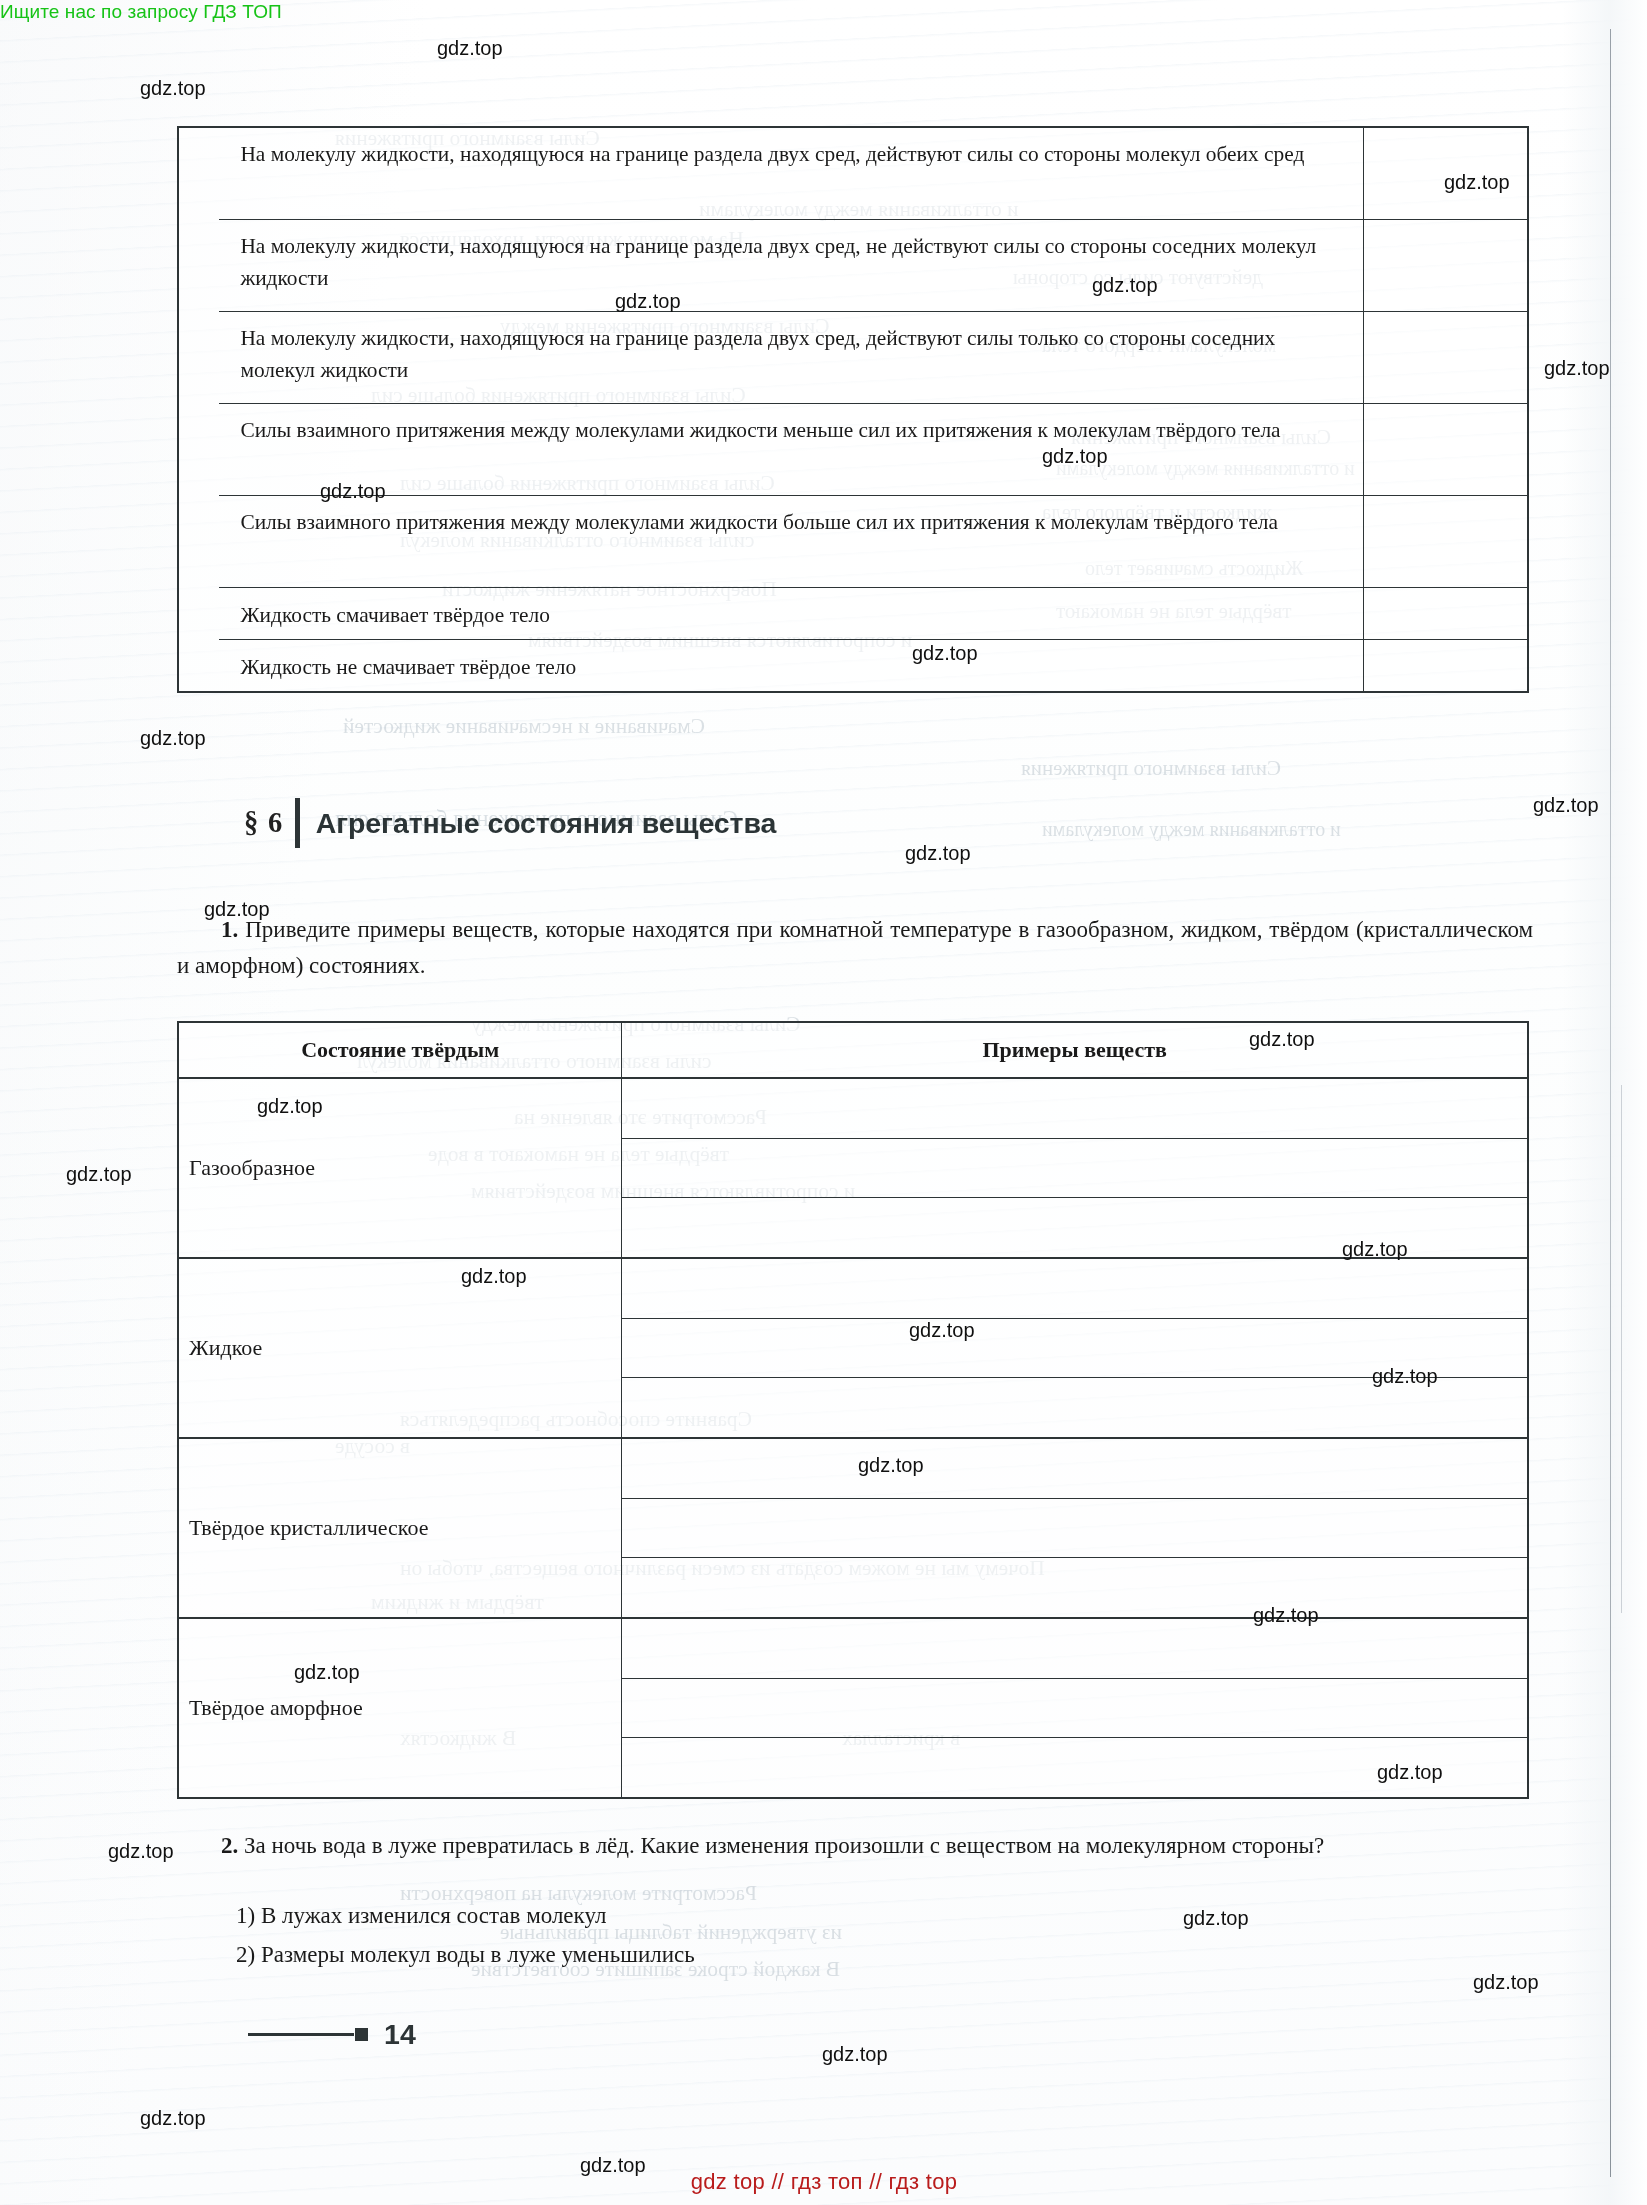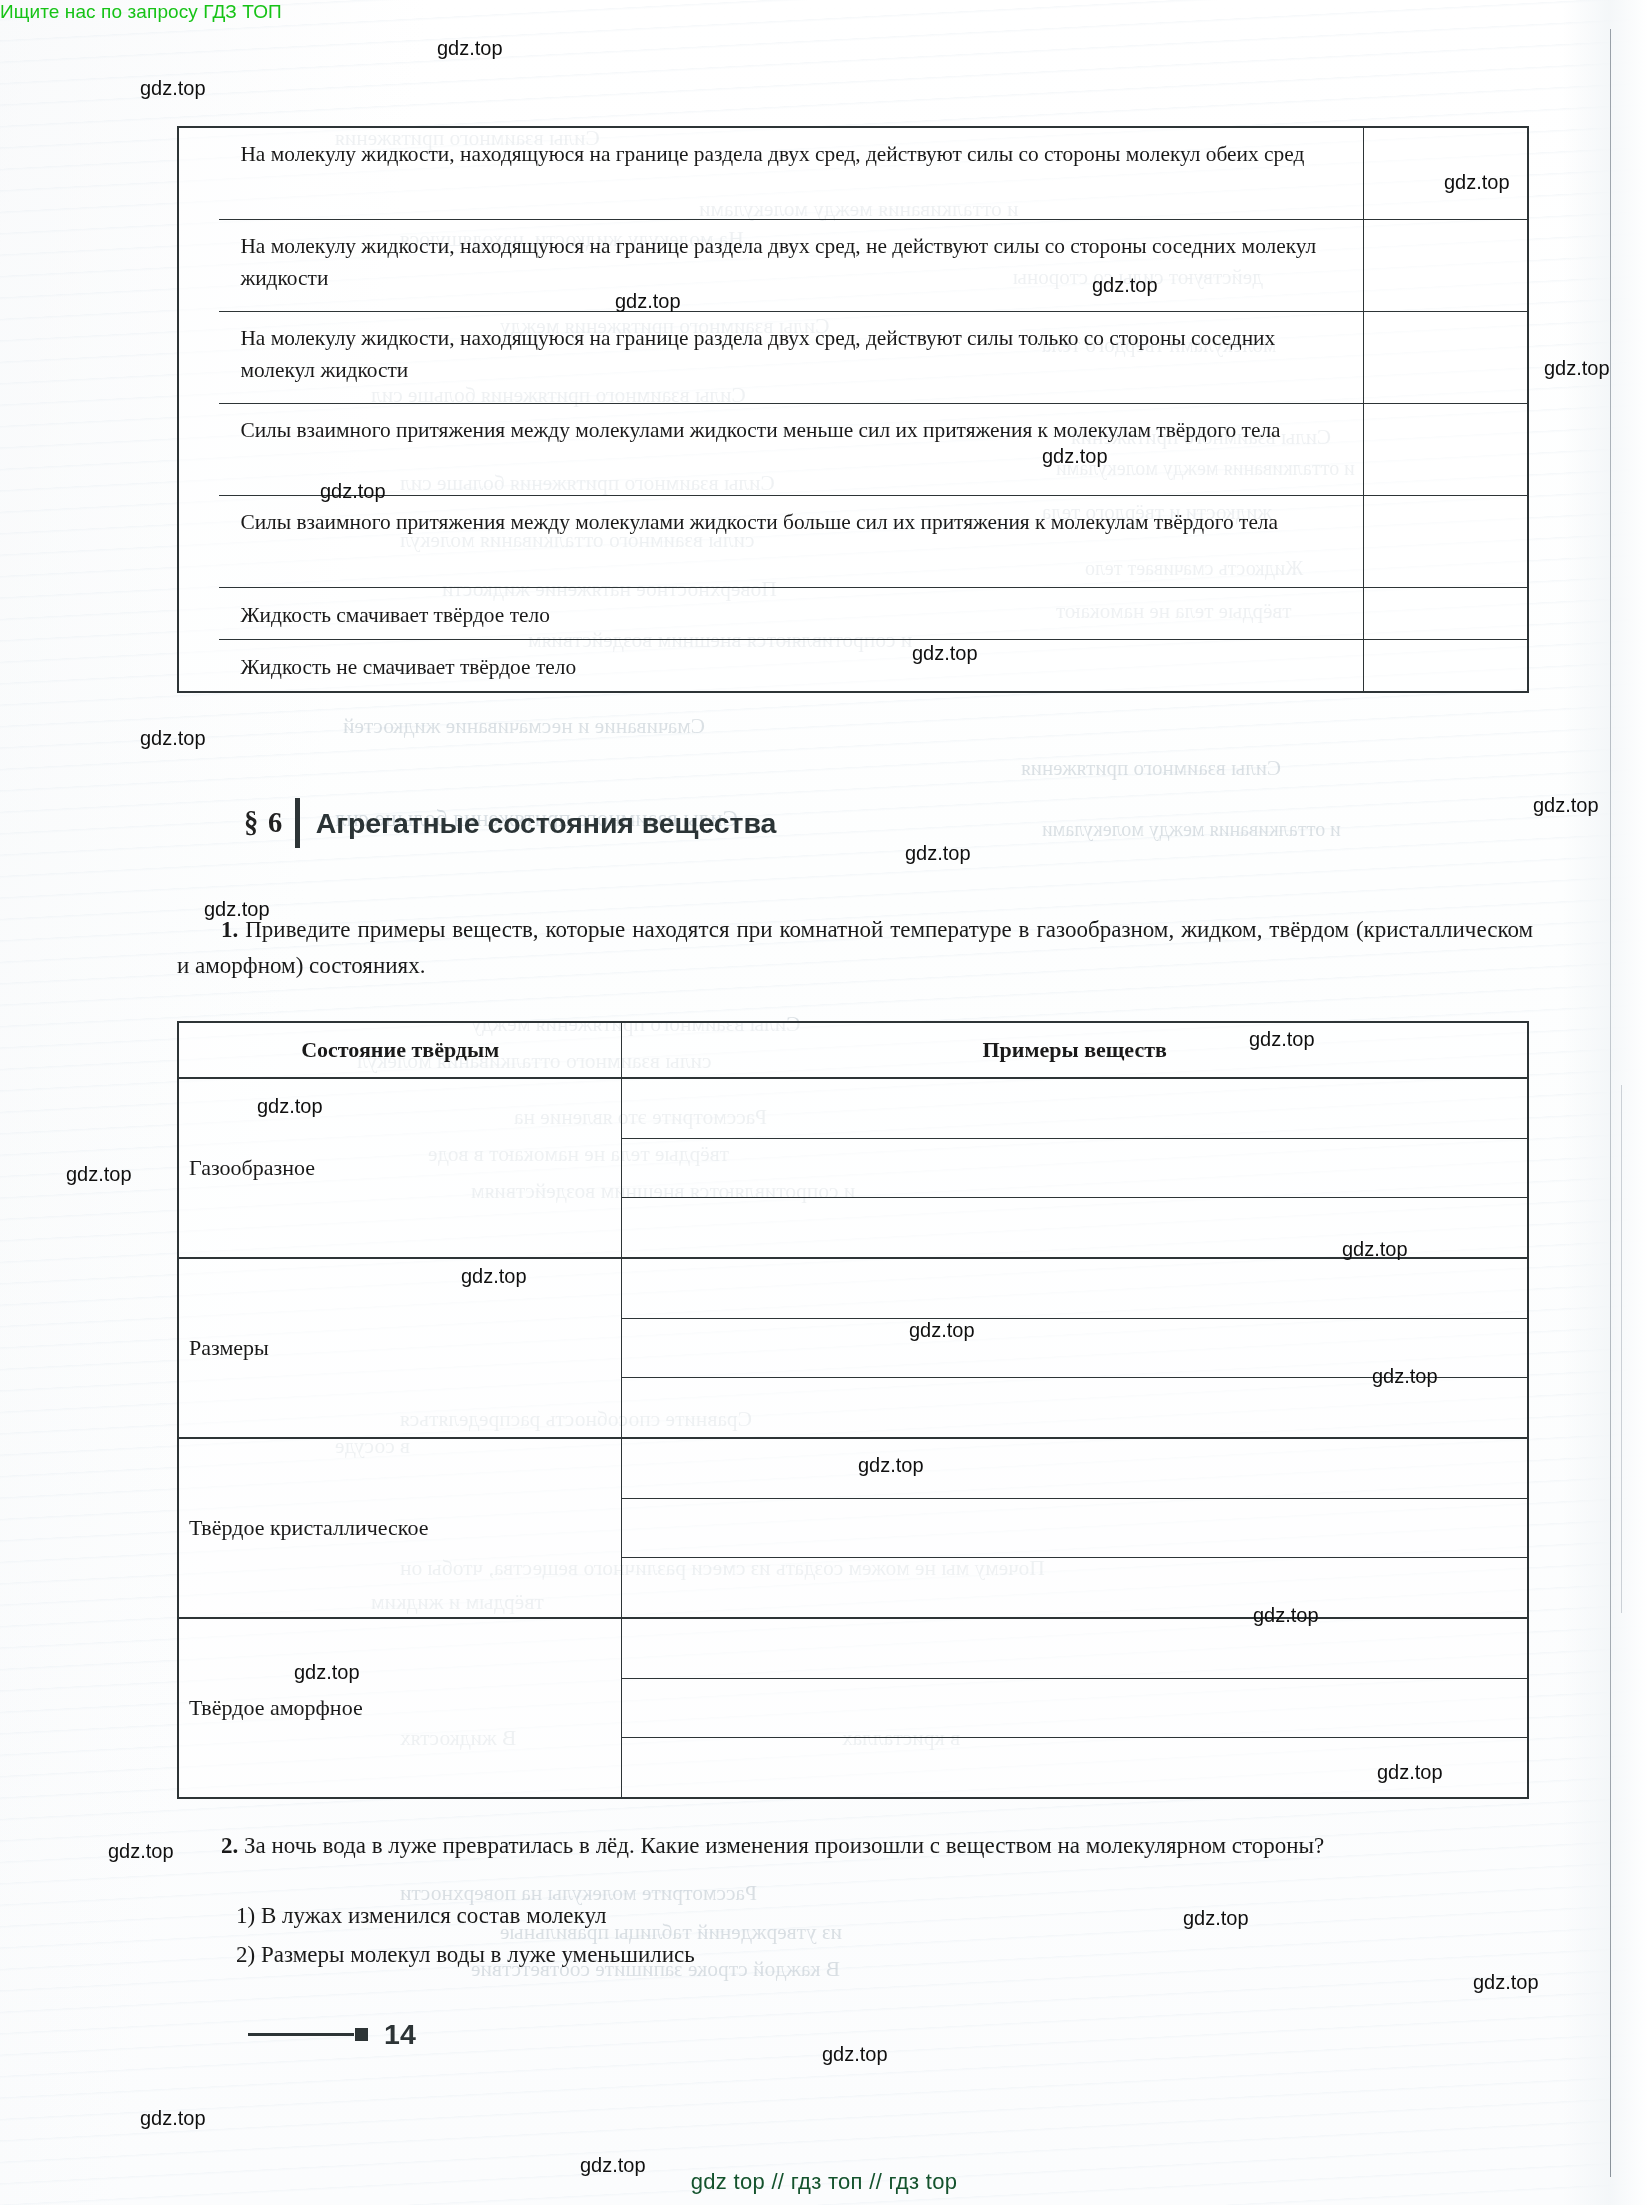--- a/index.html
+++ b/index.html
@@ -356,21 +356,21 @@
       </div>
       <div class="state-row">
         <div class="s-label">Газообразное</div>
         <div class="s-slots">
           <div class="slot"></div>
           <div class="slot"></div>
           <div class="slot"></div>
         </div>
       </div>
       <div class="state-row">
-        <div class="s-label">Размеры</div>
+        <div class="s-label">Жидкое</div>
         <div class="s-slots">
           <div class="slot"></div>
           <div class="slot"></div>
           <div class="slot"></div>
         </div>
       </div>
       <div class="state-row">
         <div class="s-label">Твёрдое кристаллическое</div>
         <div class="s-slots">
           <div class="slot"></div>
@@ -429,14 +429,14 @@
     <div class="wm" style="left: 294px; top: 1661px; color: rgb(16, 16, 16);">gdz.top</div>
     <div class="wm" style="left: 1377px; top: 1761px; color: rgb(16, 16, 16);">gdz.top</div>
     <div class="wm" style="left: 108px; top: 1840px; color: rgb(16, 16, 16);">gdz.top</div>
     <div class="wm" style="left: 1183px; top: 1907px; color: rgb(16, 16, 16);">gdz.top</div>
     <div class="wm" style="left: 1473px; top: 1971px; color: rgb(16, 16, 16);">gdz.top</div>
     <div class="wm" style="left: 822px; top: 2043px; color: rgb(16, 16, 16);">gdz.top</div>
     <div class="wm" style="left: 140px; top: 2107px; color: rgb(16, 16, 16);">gdz.top</div>
     <div class="wm" style="left: 580px; top: 2154px; color: rgb(16, 16, 16);">gdz.top</div>
   </div>
 
-<div id="promo-footer" style="color: #14532d;">gdz top  //  гдз топ  //  гдз top</div>
+<div id="promo-footer" style="color: #b91c1c;">gdz top  //  гдз топ  //  гдз top</div>
 
 
 </body></html>

